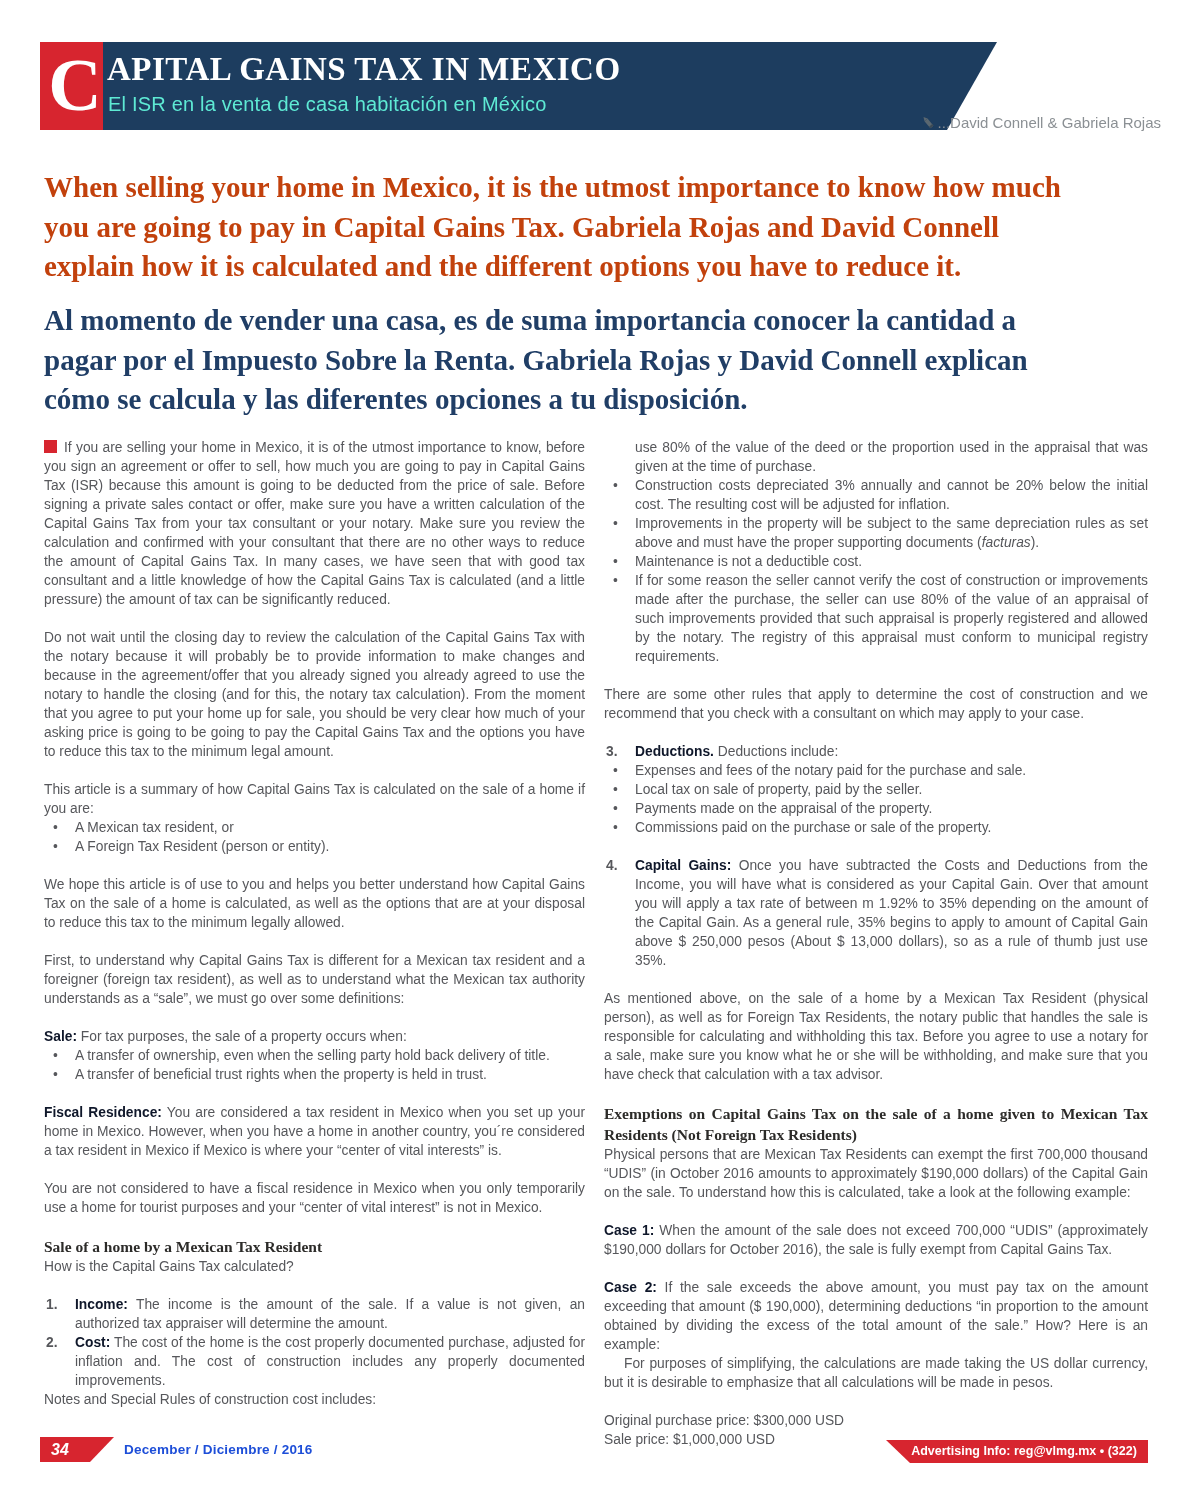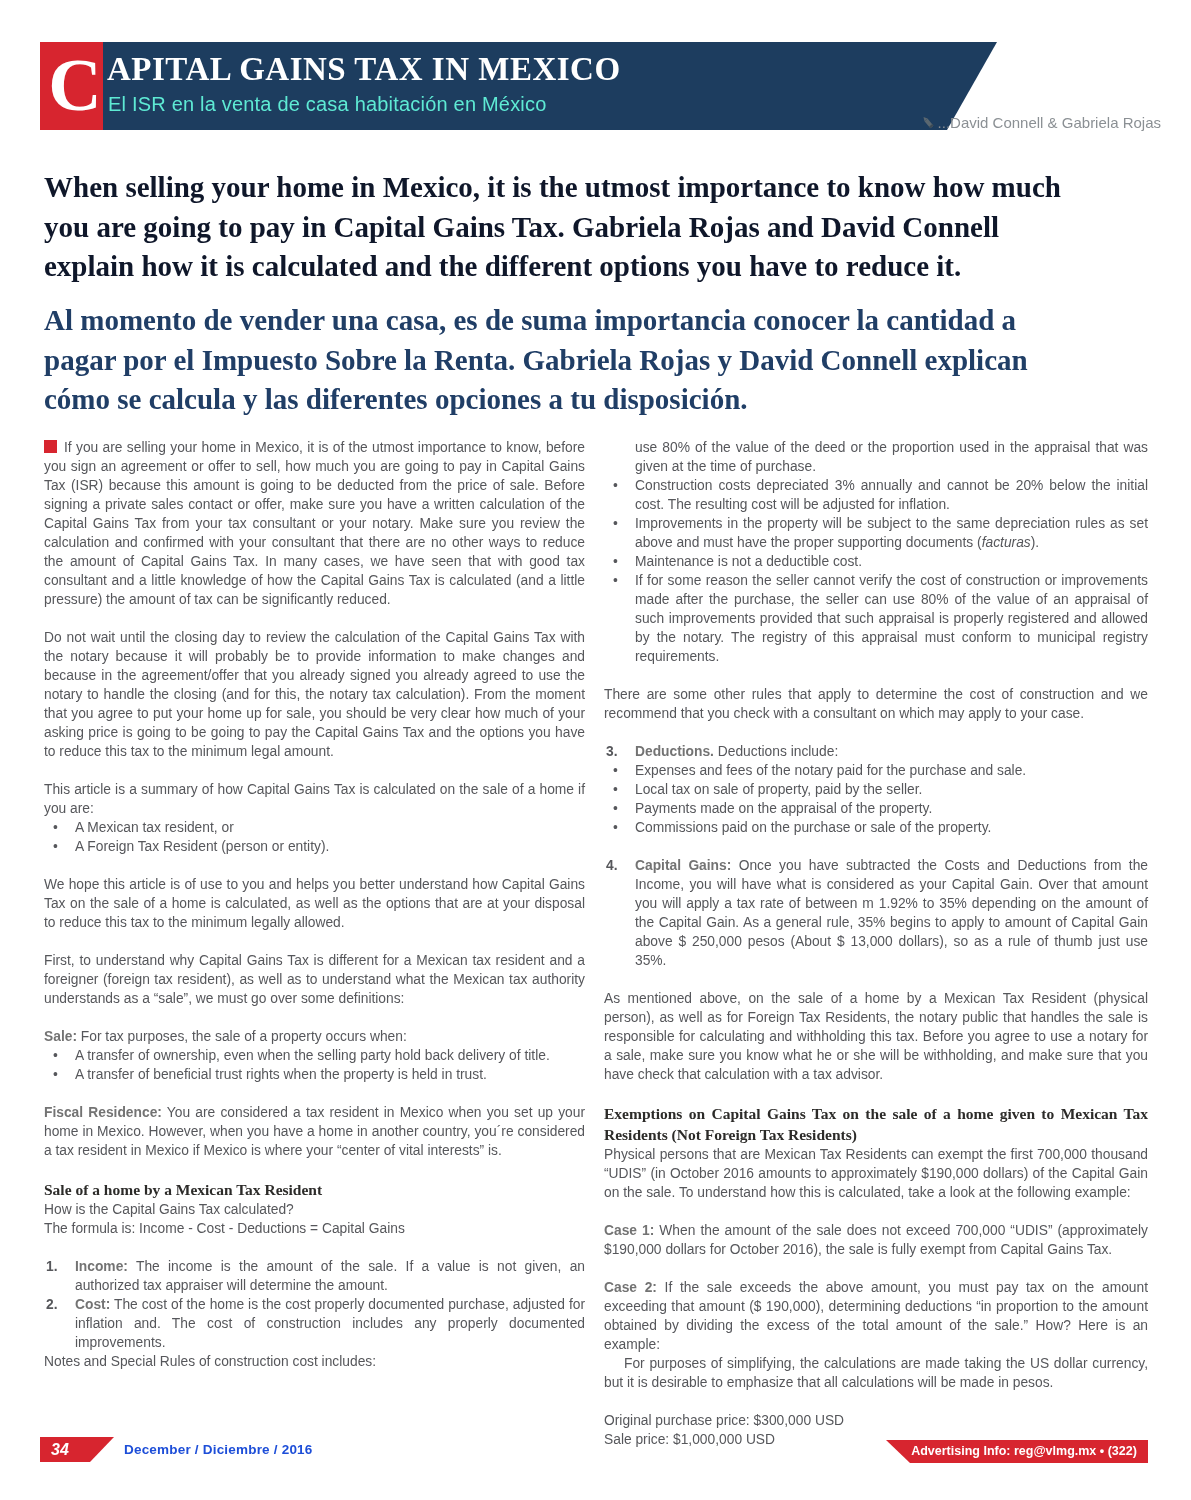--- a/index.html
+++ b/index.html
@@ -17,35 +17,35 @@
   .banner .subtitle{position:absolute;left:68px;top:51px;font-size:20px;color:#5eead4;
           font-weight:400;white-space:nowrap;letter-spacing:.2px;}
 
   .byline{position:absolute;top:113px;right:30px;color:#8b9094;font-size:15px;
           display:flex;align-items:flex-end;gap:2px;}
   .byline svg{display:block;margin-bottom:1px;}
 
   
   .intro{position:absolute;left:44px;width:1096px;font-family:"Liberation Serif",serif;
          font-weight:bold;font-size:29px;line-height:39.5px;white-space:pre-line;}
-  .intro.en{top:168px;color:#0f172a;}
+  .intro.en{top:168px;color:#c2410c;}
   .intro.es{top:301px;color:#203e66;}
 
   
   .columns{position:absolute;left:44px;top:438px;width:1104px;display:flex;gap:19px;
            color:#56575b;font-size:13.8px;line-height:19px;text-align:justify;}
   .col{width:541px;}
   .col.right{width:544px;}
 
   .blk{margin-top:19px;}
   .blk.tight{margin-top:0;}
   .blk.bullet,.blk.num,.blk.cont{position:relative;padding-left:31px;}
   .blk.bullet .dot{position:absolute;left:9px;top:0;}
   .blk.num .n{position:absolute;left:2px;top:0;font-weight:bold;}
-  .blk b{font-weight:bold;color:#737373;}
+  .blk b{font-weight:bold;color:#0f172a;}
   .blk.h{font-family:"Liberation Serif",serif;font-weight:bold;color:#2c2b29;
          font-size:15.5px;line-height:21px;text-align:justify;}
   .blk.firstindent{text-indent:20px;}
   .red-sq{display:inline-block;width:13px;height:13px;background:#d7252f;margin-right:7px;
           vertical-align:-1px;}
 
   
   .pageflag{position:absolute;left:40px;top:1437px;width:74px;height:25px;background:#d7252f;
             clip-path:polygon(0 0,100% 0,calc(100% - 24px) 100%,0 100%);
             font-family:Liberation Sans, sans-serif;font-style:italic;font-weight:bold;
@@ -94,23 +94,23 @@
         <div class="blk p">Do not wait until the closing day to review the calculation of the Capital Gains Tax with the notary because it will probably be to provide information to make changes and because in the agreement/offer that you already signed you already agreed to use the notary to handle the closing (and for this, the notary tax calculation). From the moment that you agree to put your home up for sale, you should be very clear how much of your asking price is going to be going to pay the Capital Gains Tax and the options you have to reduce this tax to the minimum legal amount.</div>
         <div class="blk p">This article is a summary of how Capital Gains Tax is calculated on the sale of a home if you are:</div>
         <div class="blk bullet tight"><span class="dot">•</span>A Mexican tax resident, or</div>
         <div class="blk bullet tight"><span class="dot">•</span>A Foreign Tax Resident (person or entity).</div>
         <div class="blk p">We hope this article is of use to you and helps you better understand how Capital Gains Tax on the sale of a home is calculated, as well as the options that are at your disposal to reduce this tax to the minimum legally allowed.</div>
         <div class="blk p">First, to understand why Capital Gains Tax is different for a Mexican tax resident and a foreigner (foreign tax resident), as well as to understand what the Mexican tax authority understands as a “sale”, we must go over some definitions:</div>
         <div class="blk p"><b>Sale:</b> For tax purposes, the sale of a property occurs when:</div>
         <div class="blk bullet tight"><span class="dot">•</span>A transfer of ownership, even when the selling party hold back delivery of title.</div>
         <div class="blk bullet tight"><span class="dot">•</span>A transfer of beneficial trust rights when the property is held in trust.</div>
         <div class="blk p"><b>Fiscal Residence:</b> You are considered a tax resident in Mexico when you set up your home in Mexico. However, when you have a home in another country, you´re considered a tax resident in Mexico if Mexico is where your “center of vital interests” is.</div>
+        <div class="blk p">You are not considered to have a fiscal residence in Mexico when you only temporarily use a home for tourist purposes and your “center of vital interest” is not in Mexico.</div>
         <div class="blk h">Sale of a home by a Mexican Tax Resident</div>
         <div class="blk p tight">How is the Capital Gains Tax calculated?</div>
-        <div class="blk p tight">The formula is: Income - Cost - Deductions = Capital Gains</div>
         <div class="blk num"><span class="n">1.</span><b>Income:</b> The income is the amount of the sale. If a value is not given, an authorized tax appraiser will determine the amount.</div>
         <div class="blk num tight"><span class="n">2.</span><b>Cost:</b> The cost of the home is the cost properly documented purchase, adjusted for inflation and. The cost of construction includes any properly documented improvements.</div>
         <div class="blk p tight">Notes and Special Rules of construction cost includes:</div>
       </div>
     <div class="col right" id="col-right">
         <div class="blk cont tight">use 80% of the value of the deed or the proportion used in the appraisal that was given at the time of purchase.</div>
         <div class="blk bullet tight"><span class="dot">•</span>Construction costs depreciated 3% annually and cannot be 20% below the initial cost. The resulting cost will be adjusted for inflation.</div>
         <div class="blk bullet tight"><span class="dot">•</span>Improvements in the property will be subject to the same depreciation rules as set above and must have the proper supporting documents (<i>facturas</i>).</div>
         <div class="blk bullet tight"><span class="dot">•</span>Maintenance is not a deductible cost.</div>
         <div class="blk bullet tight"><span class="dot">•</span>If for some reason the seller cannot verify the cost of construction or improvements made after the purchase, the seller can use 80% of the value of an appraisal of such improvements provided that such appraisal is properly registered and allowed by the notary. The registry of this appraisal must conform to municipal registry requirements.</div>

